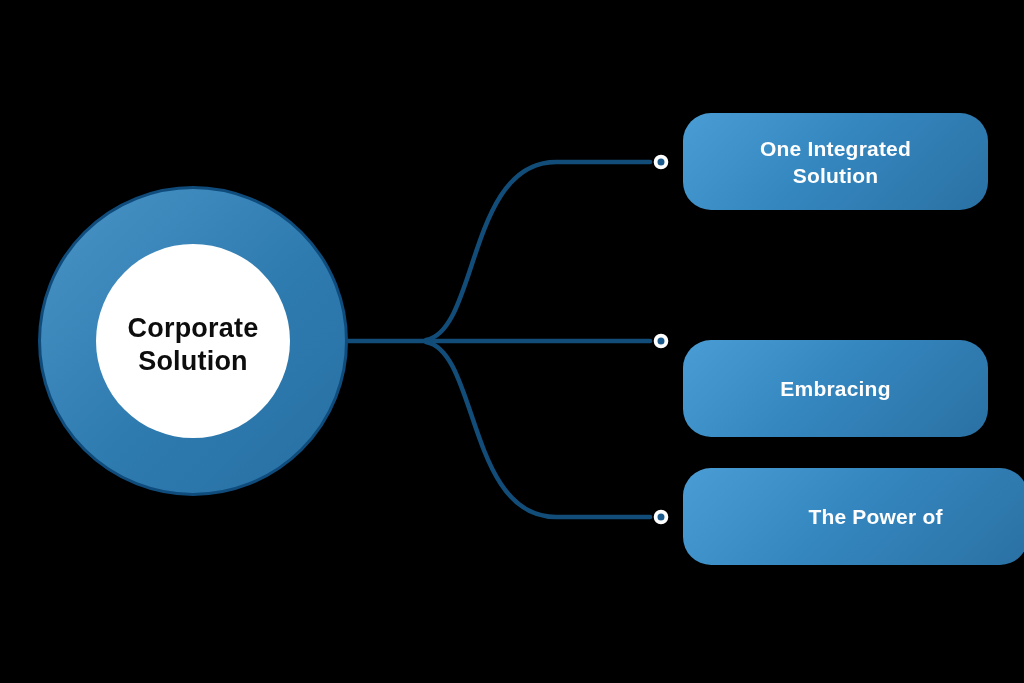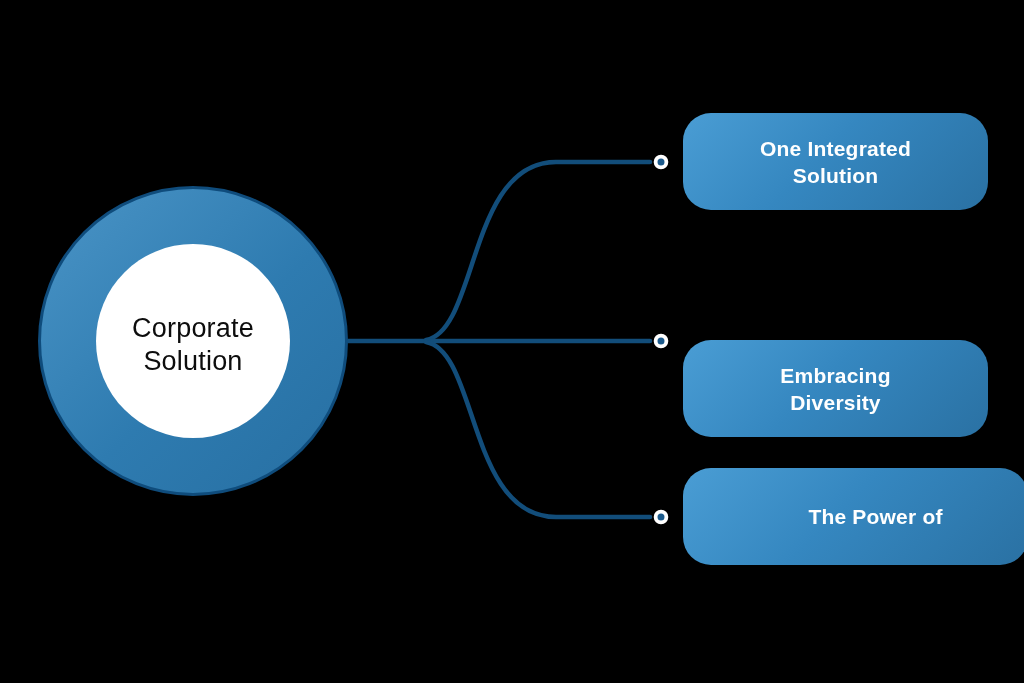--- a/index.html
+++ b/index.html
@@ -41,21 +41,21 @@
     height: 194px;
     border-radius: 50%;
     background: #ffffff;
     display: flex;
     align-items: center;
     justify-content: center;
     text-align: center;
   }
   .center-label {
     font-size: 27px;
-    font-weight: normal;
+    font-weight: bold;
     color: #0d0d0d;
     line-height: 33px;
     letter-spacing: 0.2px;
     margin-top: 8px;
   }
   .branch-box {
     position: absolute;
     left: 683px;
     width: 305px;
     height: 97px;
@@ -118,21 +118,20 @@
   <div class="branch-box b1">
     <div class="branch-label">
       <div>One Integrated</div>
       <div>Solution</div>
     </div>
   </div>
 
   <div class="branch-box b2">
     <div class="branch-label">
       <div>Embracing</div>
-      <div>Diversity</div>
     </div>
   </div>
 
   <div class="branch-box b3">
     <div class="branch-label">
       <div>The Power of</div>
     </div>
   </div>
 
 </div>

